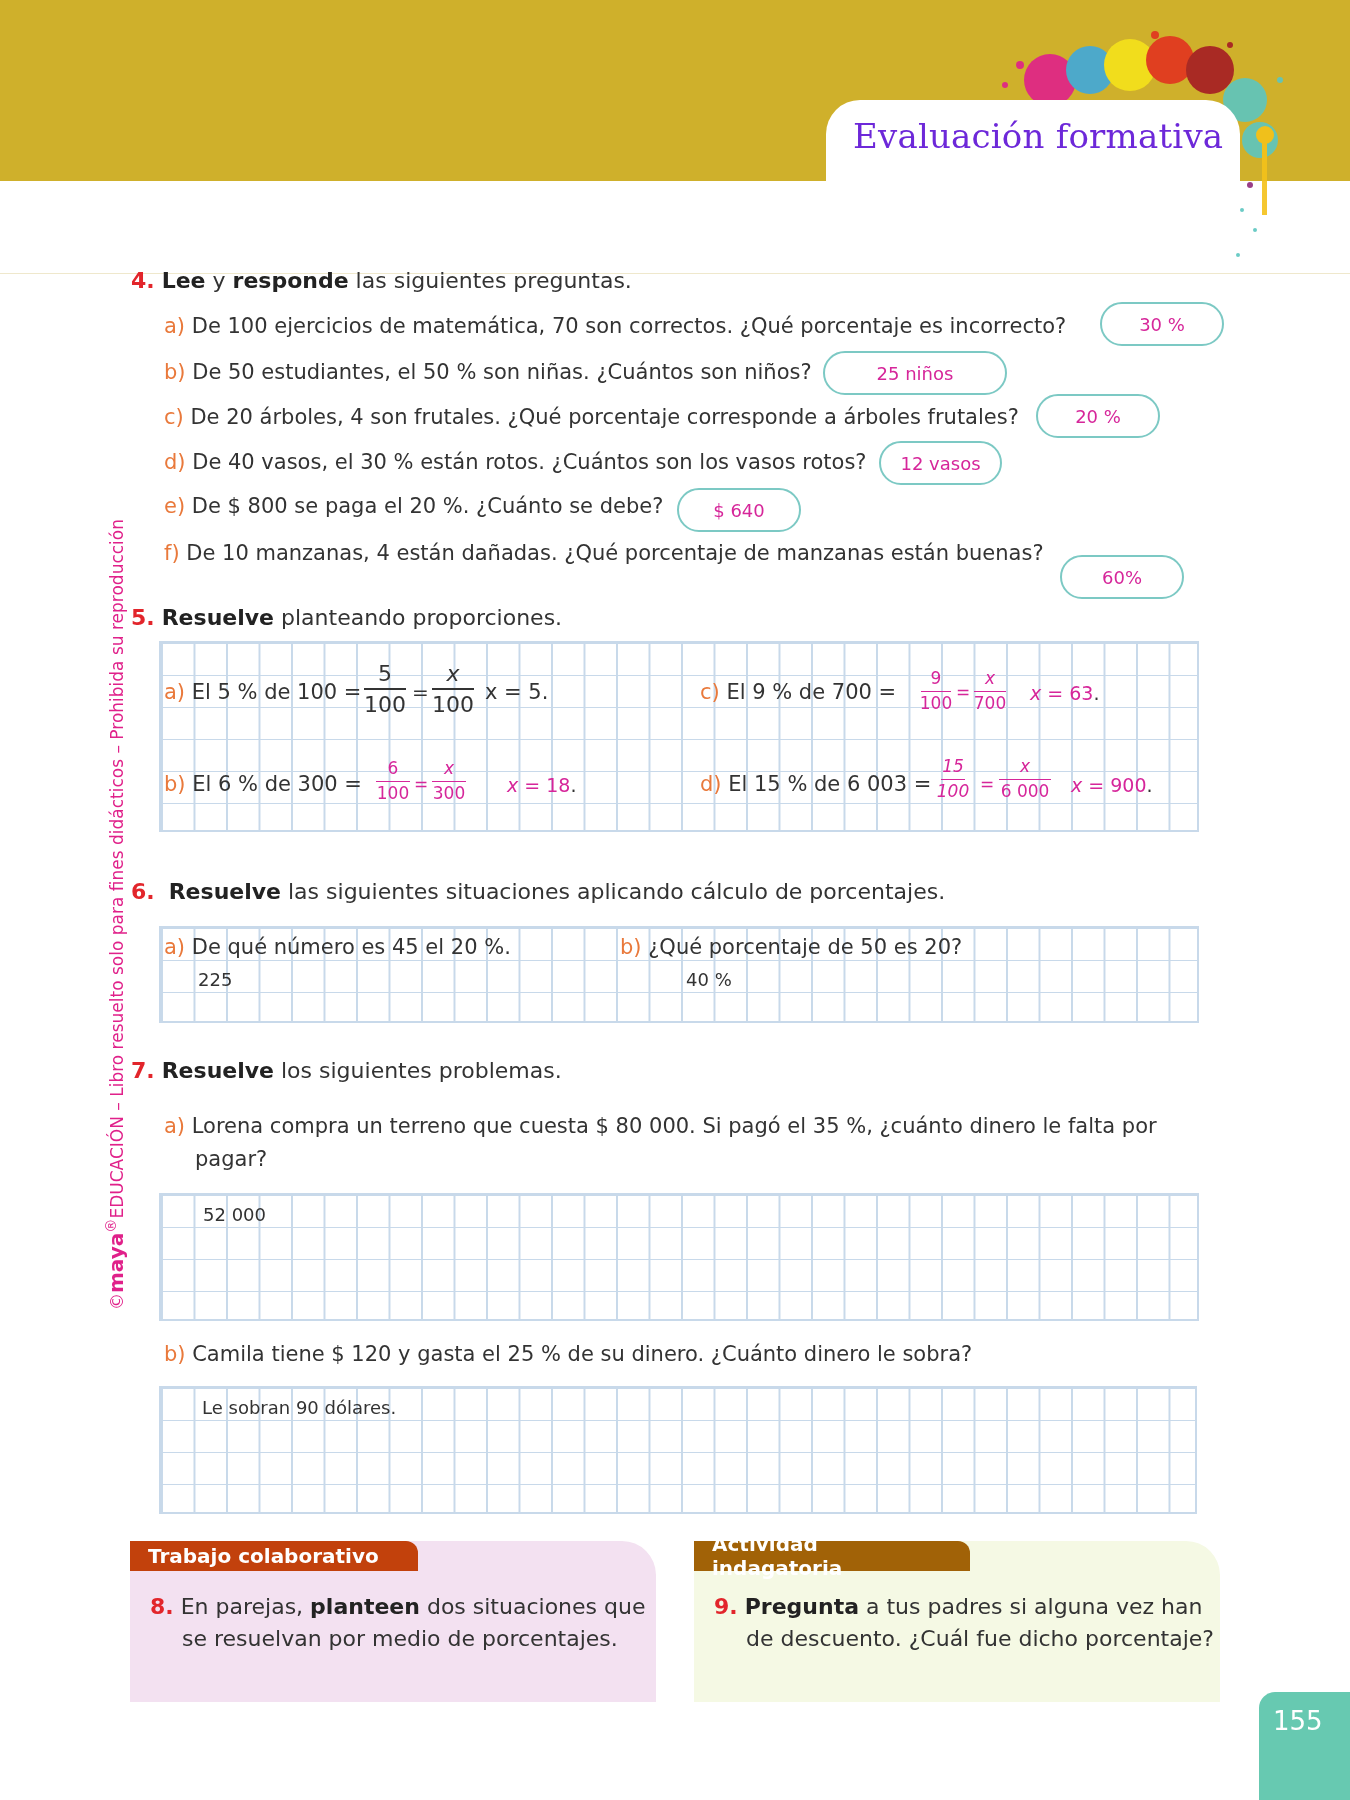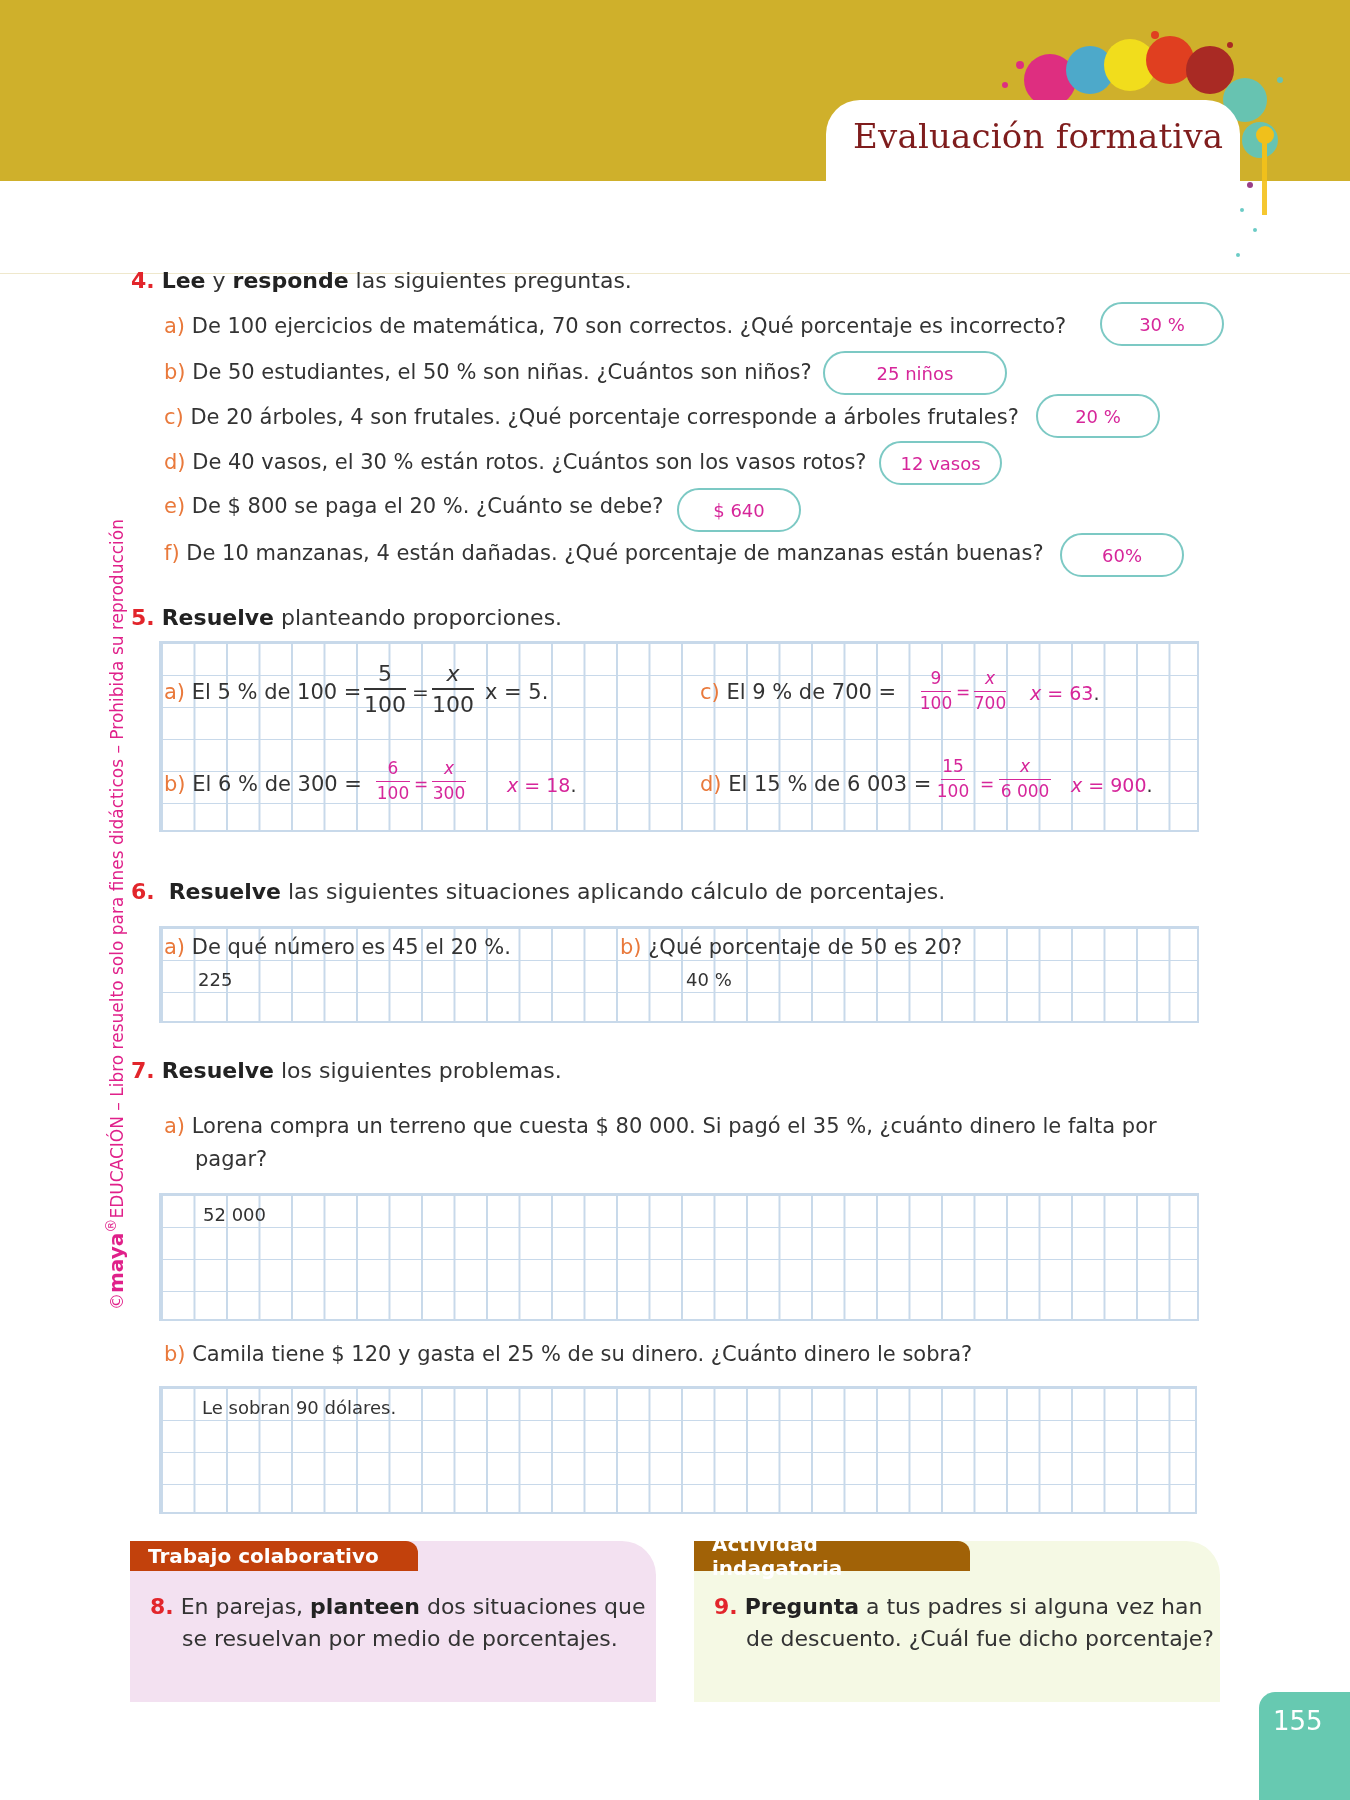--- a/index.html
+++ b/index.html
@@ -1,21 +1,21 @@
 <!DOCTYPE html>
 <html><head>
 <meta charset="utf-8">
 <style>
   * { box-sizing: border-box; margin: 0; padding: 0; }
   html, body { width: 1350px; height: 1800px; background: #ffffff; overflow: hidden; }
   body { position: relative; font-family: "DejaVu Sans", sans-serif; color: #3a3a3a; }
 
   .band { position: absolute; left: 0; top: 0; width: 1350px; height: 181px; background: #cfb02b; }
   .title-tab { position: absolute; left: 826px; top: 100px; width: 414px; height: 120px; background: #fff; border-radius: 34px 34px 0 0; }
-  .title-text { position: absolute; left: 853px; top: 116px; font-family: "DejaVu Serif", serif; font-size: 34px; color: #7f1d1d; letter-spacing: 0.2px; }
+  .title-text { position: absolute; left: 853px; top: 116px; font-family: "DejaVu Serif", serif; font-size: 34px; color: #6d28d9; letter-spacing: 0.2px; }
   .splash { position: absolute; left: 980px; top: 25px; width: 330px; height: 240px; }
   .topline { position: absolute; left: 0; top: 273px; width: 1350px; height: 1px; background: #efe8cc; }
 
   .side { position: absolute; left: 103px; top: 1310px; transform-origin: 0 0; transform: rotate(-90deg); font-size: 17px; color: #e0218a; white-space: nowrap; }
   .side b { font-weight: 900; font-size: 20px; }
 
   .num { color: #e2252b; font-weight: bold; }
   .let { color: #e9793b; }
   .ans { color: #d6269a; }
   .b { font-weight: bold; color: #222; }
@@ -93,21 +93,21 @@
 <div class="q" style="top:405px;"><span class="let">c)</span><span> De 20 árboles, 4 son frutales. ¿Qué porcentaje corresponde a árboles frutales?</span></div>
 <div class="pill" style="left:1036px;top:394px;width:124px;">20 %</div>
 
 <div class="q" style="top:450px;"><span class="let">d)</span><span> De 40 vasos, el 30 % están rotos. ¿Cuántos son los vasos rotos?</span></div>
 <div class="pill" style="left:879px;top:441px;width:123px;">12 vasos</div>
 
 <div class="q" style="top:494px;"><span class="let">e)</span><span> De $ 800 se paga el 20 %. ¿Cuánto se debe?</span></div>
 <div class="pill" style="left:677px;top:488px;width:124px;">$ 640</div>
 
 <div class="q" style="top:541px;"><span class="let">f)</span><span> De 10 manzanas, 4 están dañadas. ¿Qué porcentaje de manzanas están buenas?</span></div>
-<div class="pill" style="left:1060px;top:533px;width:124px;">60%</div>
+<div class="pill" style="left:1060px;top:555px;width:124px;">60%</div>
 
 <div class="heading" style="top:605px;"><span class="num">5.</span> <span class="b">Resuelve</span><span> planteando proporciones.</span></div>
 <div class="grid" style="left:159px;top:641px;width:1040px;height:191px;"></div>
 
 <div class="gtext" style="left:164px;top:680px;"><span class="let">a)</span><span> El 5 % de 100 =</span></div>
 <div class="big">
   <div class="frac" style="left:364px;top:662px;width:42px;">
       <span class="n">5</span>
       <span class="bar"></span>
       <span class="d">100</span>
@@ -143,21 +143,21 @@
   </div>
 <div class="eq small" style="left:956px;top:682px;">=</div>
 <div class="frac small" style="left:974px;top:670px;width:32px;">
     <span class="n italic">x</span>
     <span class="bar"></span>
     <span class="d">700</span>
   </div>
 <div class="gtext small" style="left:1030px;top:682px;font-size:19px;"><span class="italic">x</span><span> = 63</span><span style="color:#333;">.</span></div>
 
 <div class="gtext" style="left:700px;top:772px;"><span class="let">d)</span><span> El 15 % de 6 003 =</span></div>
-<div class="frac small" style="left:941px;top:758px;width:24px;">
+<div class="frac small" style="left:941px;top:758px;width:24px;font-style:italic;">
     <span class="n">15</span>
     <span class="bar"></span>
     <span class="d">100</span>
   </div>
 <div class="eq small" style="left:980px;top:774px;">=</div>
 <div class="frac small" style="left:999px;top:758px;width:52px;">
     <span class="n italic">x</span>
     <span class="bar"></span>
     <span class="d">6 000</span>
   </div>

